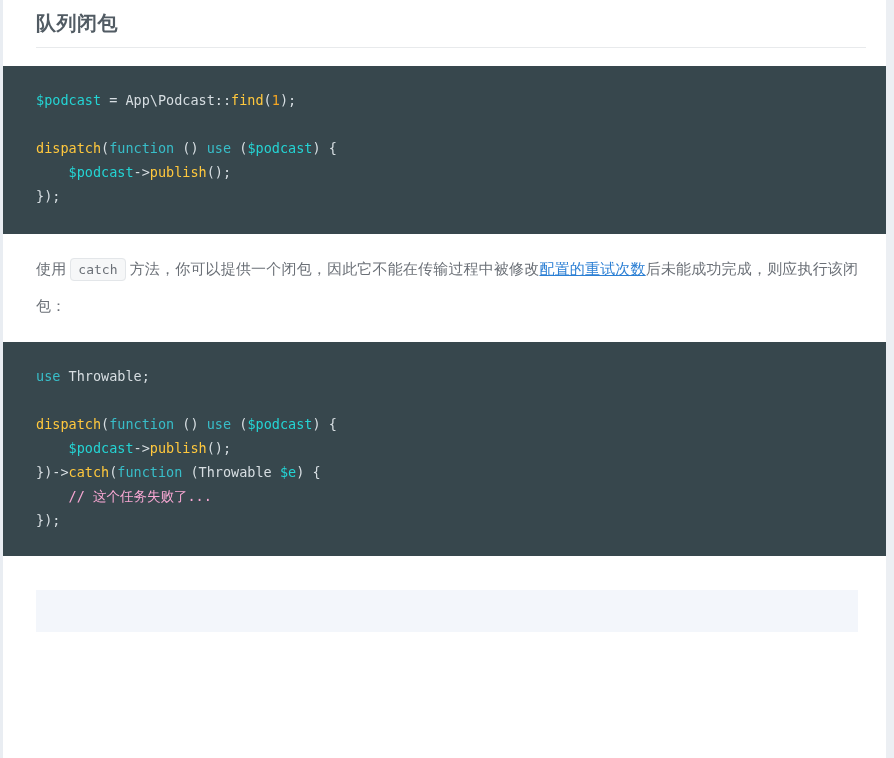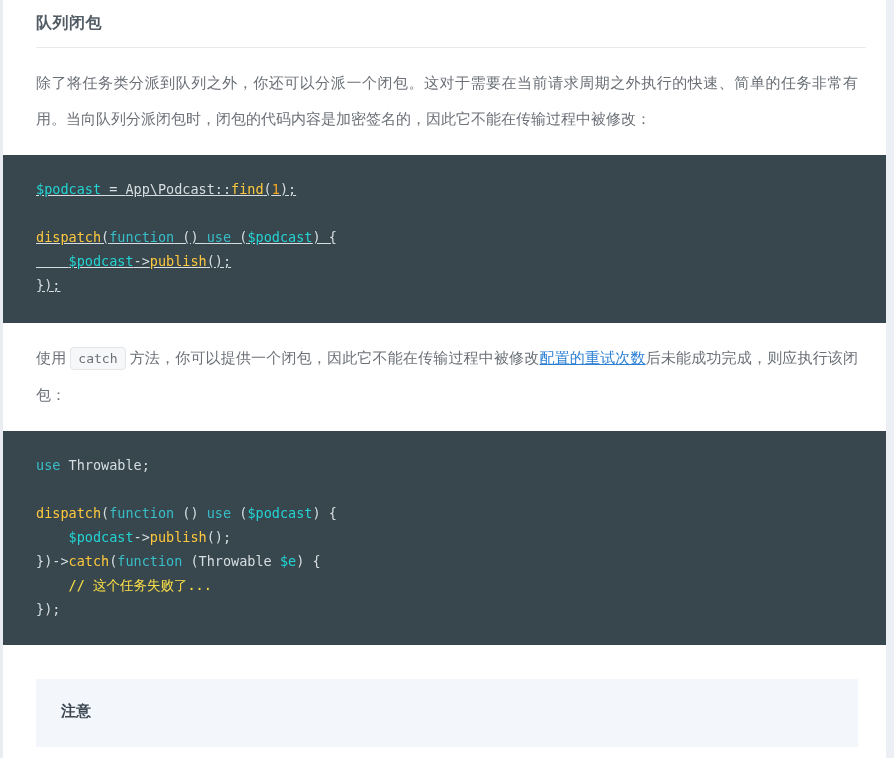--- a/index.html
+++ b/index.html
@@ -38,21 +38,21 @@
     padding: 0;
   }
   .inner {
     padding-left: 33px;
     padding-right: 25px;
   }
 
   h2.heading {
     margin: 0;
     padding-top: 8px;
-    font-size: 16px;
+    font-size: 20px;
     line-height: 30px;
     font-weight: bold;
     color: #515b63;
     letter-spacing: 0.5px;
   }
   hr.rule {
     border: none;
     border-top: 1px solid #e8eaec;
     margin: 9px 0 0 0;
     width: 830px;
@@ -91,30 +91,30 @@
     margin: 0;
     background: #37474d;
     color: #d7dee2;
     font-family: "DejaVu Sans Mono", "Liberation Mono", monospace;
     font-size: 13.5px;
     line-height: 24px;
     padding: 22px 0 24px 33px;
     white-space: pre;
     overflow: hidden;
   }
-  pre.code.block1 { padding-bottom: 26px; text-decoration: underline; }
+  pre.code.block1 { padding-bottom: 26px; }
 
   
   .t-var   { color: #24d4d4; }
   .t-fn    { color: #ffc83d; }
   .t-kw    { color: #38bec9; }
   .t-num   { color: #f5a623; }
   .t-plain { color: #d7dee2; }
   .t-punc  { color: #d7dee2; }
-  .t-cmt   { color: #fde047; }
+  .t-cmt   { color: #f9a8d4; }
 
   .note {
     margin-left: 33px;
     margin-right: 25px;
     width: 822px;
     box-sizing: border-box;
     background: #f3f6fb;
     padding: 20px 25px 22px 25px;
   }
   .note-title {
@@ -141,21 +141,20 @@
 
 <div class="gutter-left"></div>
 <div class="gutter-right"></div>
 
 <div class="page">
   <div class="content">
 
     <div class="inner">
       <h2 class="heading">队列闭包</h2>
       <hr class="rule">
-      <p class="para">除了将任务类分派到队列之外，你还可以分派一个闭包。这对于需要在当前请求周期之外执行的快速、简单的任务非常有用。当向队列分派闭包时，闭包的代码内容是加密签名的，因此它不能在传输过程中被修改：</p>
     </div>
 
     <div style="height:18px"></div>
 
     <pre class="code block1"><code id="code1"><span class="t-var">$podcast</span><span class="t-plain"> = </span><span class="t-plain">App\Podcast::</span><span class="t-fn">find</span><span class="t-punc">(</span><span class="t-num">1</span><span class="t-punc">);</span>
 
 <span class="t-fn">dispatch</span><span class="t-punc">(</span><span class="t-kw">function</span><span class="t-plain"> () </span><span class="t-kw">use</span><span class="t-plain"> (</span><span class="t-var">$podcast</span><span class="t-punc">) {</span>
 <span class="t-plain">    </span><span class="t-var">$podcast</span><span class="t-plain">-&gt;</span><span class="t-fn">publish</span><span class="t-punc">();</span>
 <span class="t-punc">});</span></code></pre>
 
@@ -171,17 +170,16 @@
 
 <span class="t-fn">dispatch</span><span class="t-punc">(</span><span class="t-kw">function</span><span class="t-plain"> () </span><span class="t-kw">use</span><span class="t-plain"> (</span><span class="t-var">$podcast</span><span class="t-punc">) {</span>
 <span class="t-plain">    </span><span class="t-var">$podcast</span><span class="t-plain">-&gt;</span><span class="t-fn">publish</span><span class="t-punc">();</span>
 <span class="t-plain">})-&gt;</span><span class="t-fn">catch</span><span class="t-punc">(</span><span class="t-kw">function</span><span class="t-plain"> (Throwable </span><span class="t-var">$e</span><span class="t-punc">) {</span>
 <span class="t-cmt">    // 这个任务失败了...</span>
 <span class="t-punc">});</span></code></pre>
 
     <div style="height:34px"></div>
 
     <div class="note">
-      <div class="note-title">注意</div>
     </div>
 
   </div>
 </div>
 
 </body></html>

